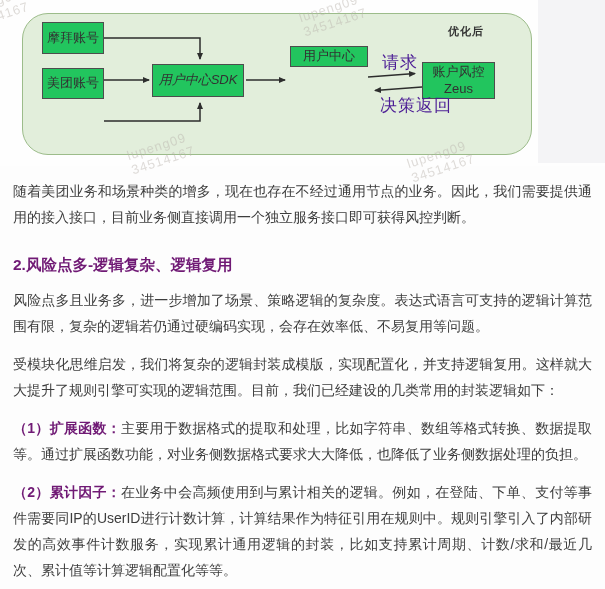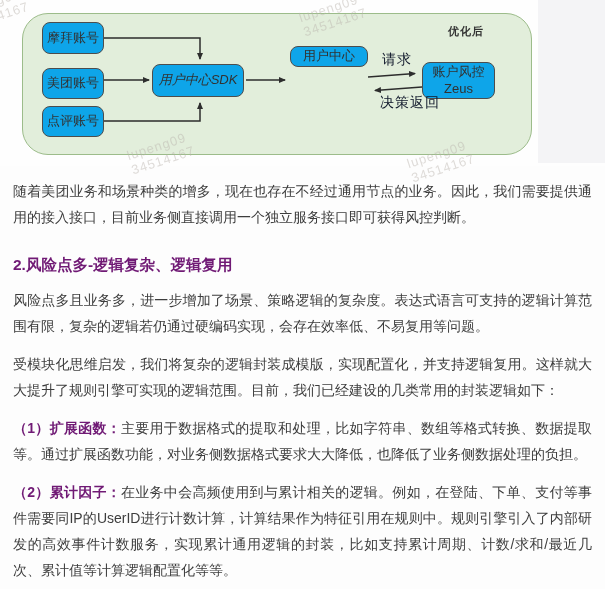--- a/index.html
+++ b/index.html
@@ -16,38 +16,38 @@
   .figure { position:relative; width:605px; height:166px; background:#fefefe; }
   .right-gutter {
     position:absolute; left:538px; top:0; width:67px; height:163px;
     background:#f4f4f6;
   }
   .green-container {
     position:absolute; left:22px; top:13px; width:510px; height:142px;
     background:#e2eedb; border:1px solid #9cbc8a; border-radius:26px;
   }
   .node {
-    position:absolute; background:#0ea5e9;
-    border:1.5px solid #4d4d4d; border-radius:8px;
+    position:absolute; background:#22c55e;
+    border:1.5px solid #4d4d4d; border-radius:0;
     display:flex; flex-direction:column; align-items:center; justify-content:center;
     font-size:13px; color:#323232; line-height:1.25; text-align:center;
     z-index:3;
   }
   .node-mobike    { left:42px;  top:22px;  width:62px; height:32px; }
   .node-meituan   { left:42px;  top:68px;  width:62px; height:31px; }
   .node-dianping  { left:42px;  top:106px; width:62px; height:31px; }
   .node-sdk       { left:152px; top:64px;  width:92px; height:33px;font-style:italic; }
   .node-ucenter   { left:290px; top:46px;  width:78px; height:21px; }
   .node-zeus      { left:422px; top:62px;  width:73px; height:37px; }
   .diagram-label {
     position:absolute; left:448px; top:24px; font-size:11px; font-weight:bold;
     color:#333; z-index:3; letter-spacing:1px;
   }
   .edge-label {
-    position:absolute; font-size:14px; color:#0f172a; z-index:3; letter-spacing:1px;
+    position:absolute; font-size:17px; color:#4c1d95; z-index:3; letter-spacing:1px;
   }
   .edge-label-request  { left:382px; top:51px; }
   .edge-label-decision { left:380px; top:94px; }
   .arrows { position:absolute; left:0; top:0; z-index:2; }
 
   .watermark {
     position:absolute; z-index:4; transform:rotate(-18deg);
     font-size:13px; line-height:15px; color:rgba(185,178,170,0.45);
     letter-spacing:1px; pointer-events:none; white-space:nowrap;
   }
@@ -90,23 +90,20 @@
       <path d="M368,77 L415,73.5" fill="none" stroke="#2d2d2d" stroke-width="1.5" marker-end="url(#arw)"></path>
       <path d="M422,87 L375,90.5" fill="none" stroke="#2d2d2d" stroke-width="1.5" marker-end="url(#arw)"></path>
     </svg>
 
     <div class="node node-mobike">
       <span>摩拜账号</span>
     </div>
     <div class="node node-meituan">
       <span>美团账号</span>
     </div>
-    <div class="node node-dianping">
-      <span>点评账号</span>
-    </div>
     <div class="node node-sdk">
       <span>用户中心SDK</span>
     </div>
     <div class="node node-ucenter">
       <span>用户中心</span>
     </div>
     <div class="node node-zeus">
       <span>账户风控</span>
       <span>Zeus</span>
     </div>

